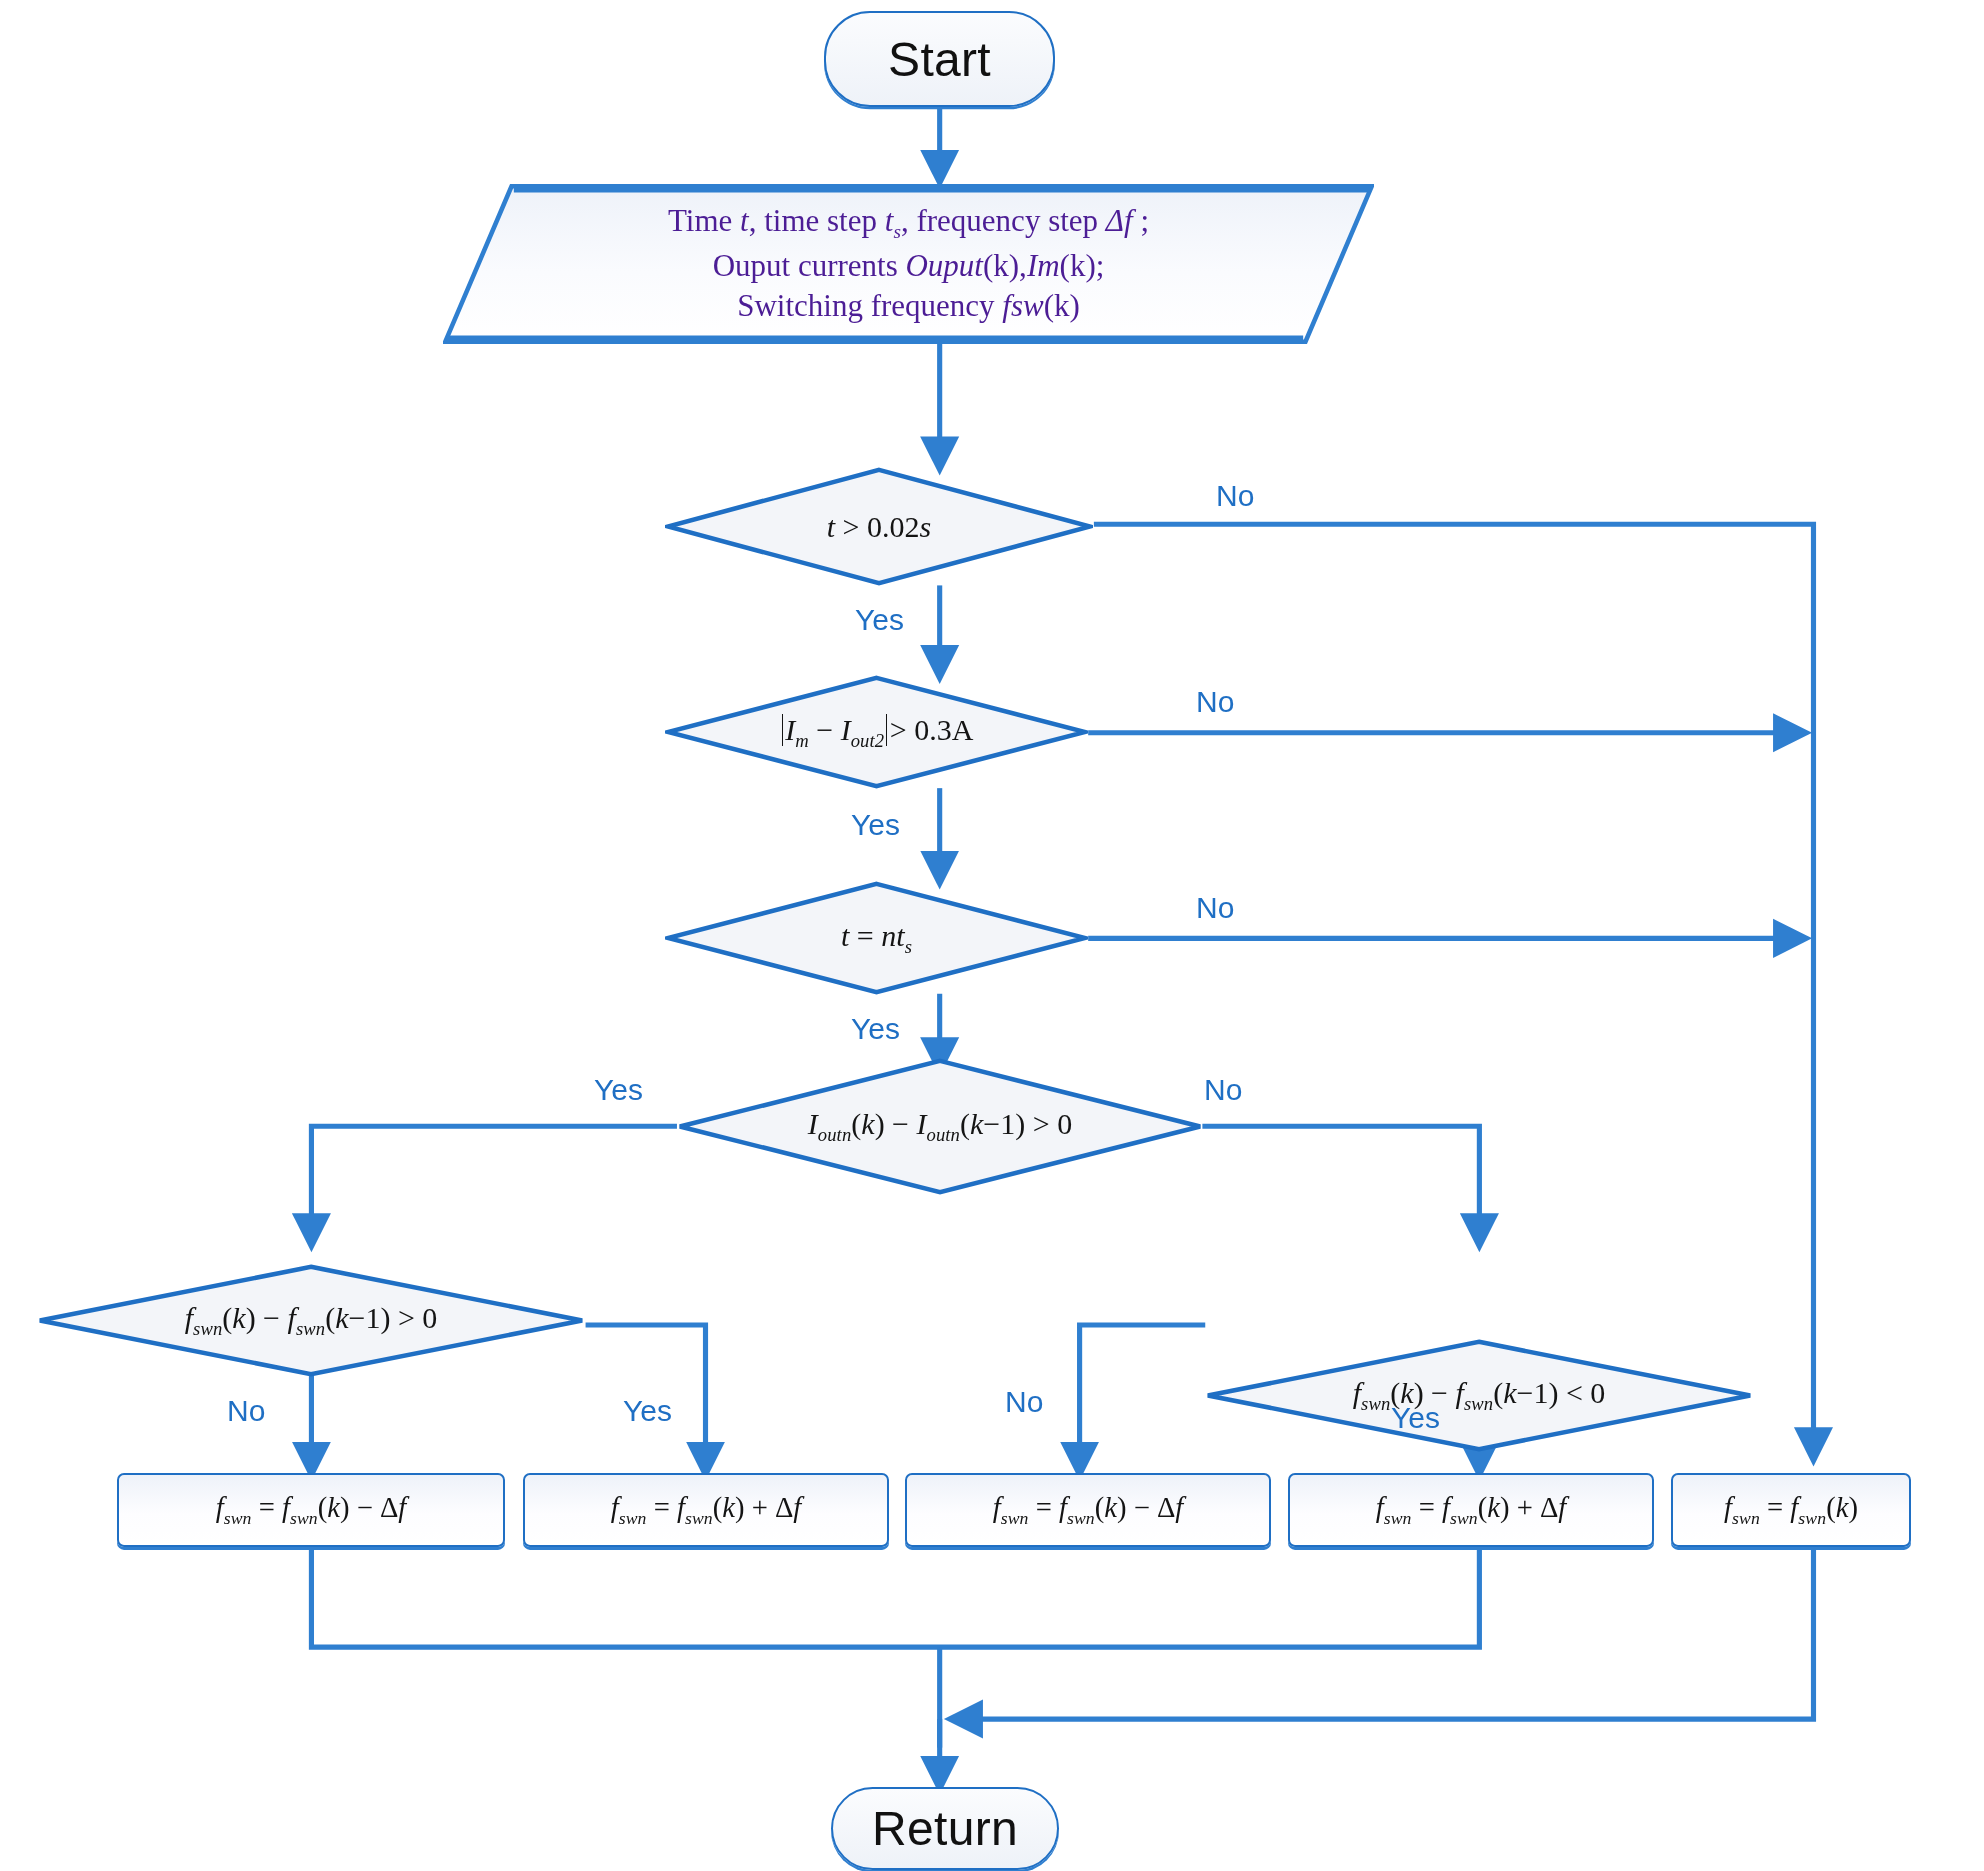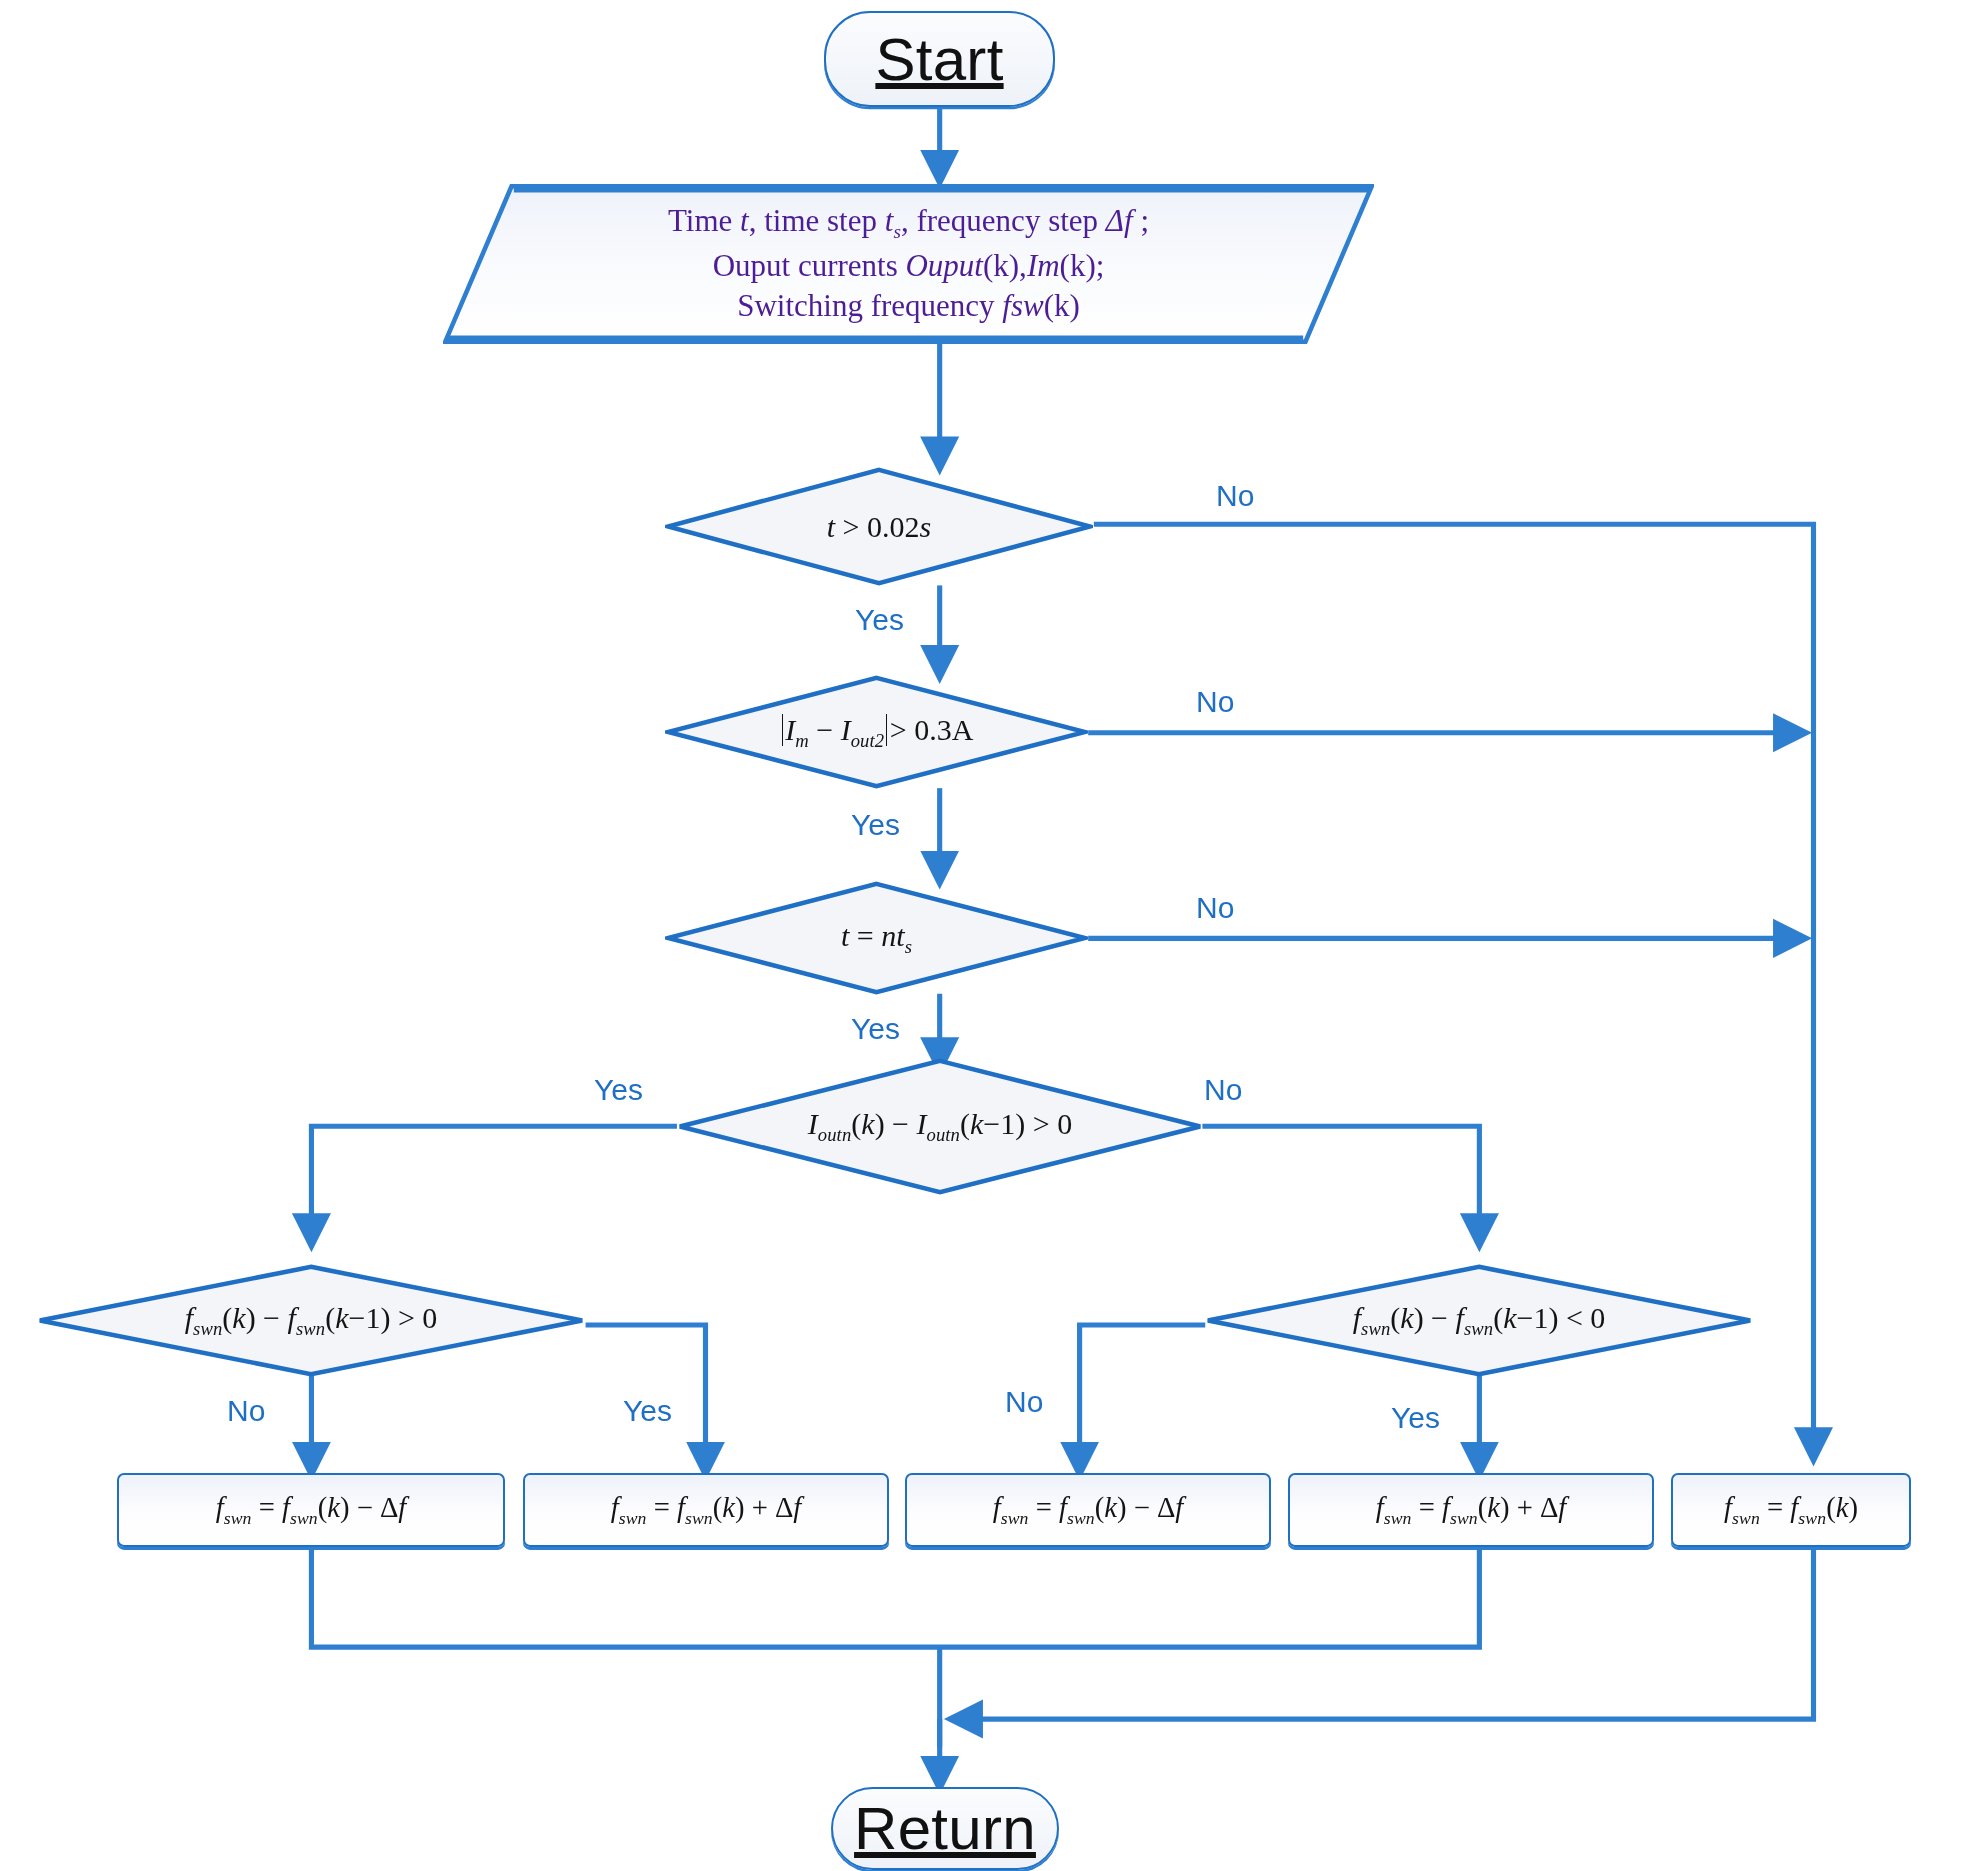--- a/index.html
+++ b/index.html
@@ -30,25 +30,24 @@
     border-radius:7px;
   }
   
   .terminator{
     background:linear-gradient(to bottom,#fbfcfe 0%,#eef2f8 100%);
     border:2.9px solid #1f6fc4;
     border-radius:46px;
     box-shadow:0 2.3px 0 0 #2f7fd0;
   }
   .terminator .lbl{
-    font-size:60px;
+    font-size:48px;
     letter-spacing:0.3px;
     font-family:"Liberation Sans", sans-serif;
     color:#111;
-    text-decoration:underline;
   }
   
   .io-wrap{
     position:absolute;
     z-index:5;
   }
   .io-shape{
     position:absolute;
     left:0; top:0;
     width:100%; height:100%;
@@ -241,21 +240,21 @@
 
   <div class="dia-wrap" style="left:37px;top:1264px;width:548px;height:113px;">
     <svg class="dia-shape" viewBox="0 0 960 198" preserveAspectRatio="none">
       <polygon points="480,5 955,99 480,193 5,99" fill="#f3f5f9" stroke="#1f6fc4" stroke-width="8"></polygon>
     </svg>
     <div class="dia-text">
       <span class="nw"><span class="it">f</span><span class="sub">swn</span>(<span class="it">k</span>) − <span class="it">f</span><span class="sub">swn</span>(<span class="it">k</span>−1) &gt; 0</span>
     </div>
   </div>
 
-  <div class="dia-wrap" style="left:1205px;top:1264px;width:548px;height:113px;">
+  <div class="dia-wrap" style="left:1205px;top:1339px;width:548px;height:113px;">
     <svg class="dia-shape" viewBox="0 0 960 198" preserveAspectRatio="none">
       <polygon points="480,5 955,99 480,193 5,99" fill="#f3f5f9" stroke="#1f6fc4" stroke-width="8"></polygon>
     </svg>
     <div class="dia-text">
       <span class="nw"><span class="it">f</span><span class="sub">swn</span>(<span class="it">k</span>) − <span class="it">f</span><span class="sub">swn</span>(<span class="it">k</span>−1) &lt; 0</span>
     </div>
   </div>
 
   <div class="node proc" style="left:117px;top:1473px;width:388px;height:74px;">
     <span class="lbl">

